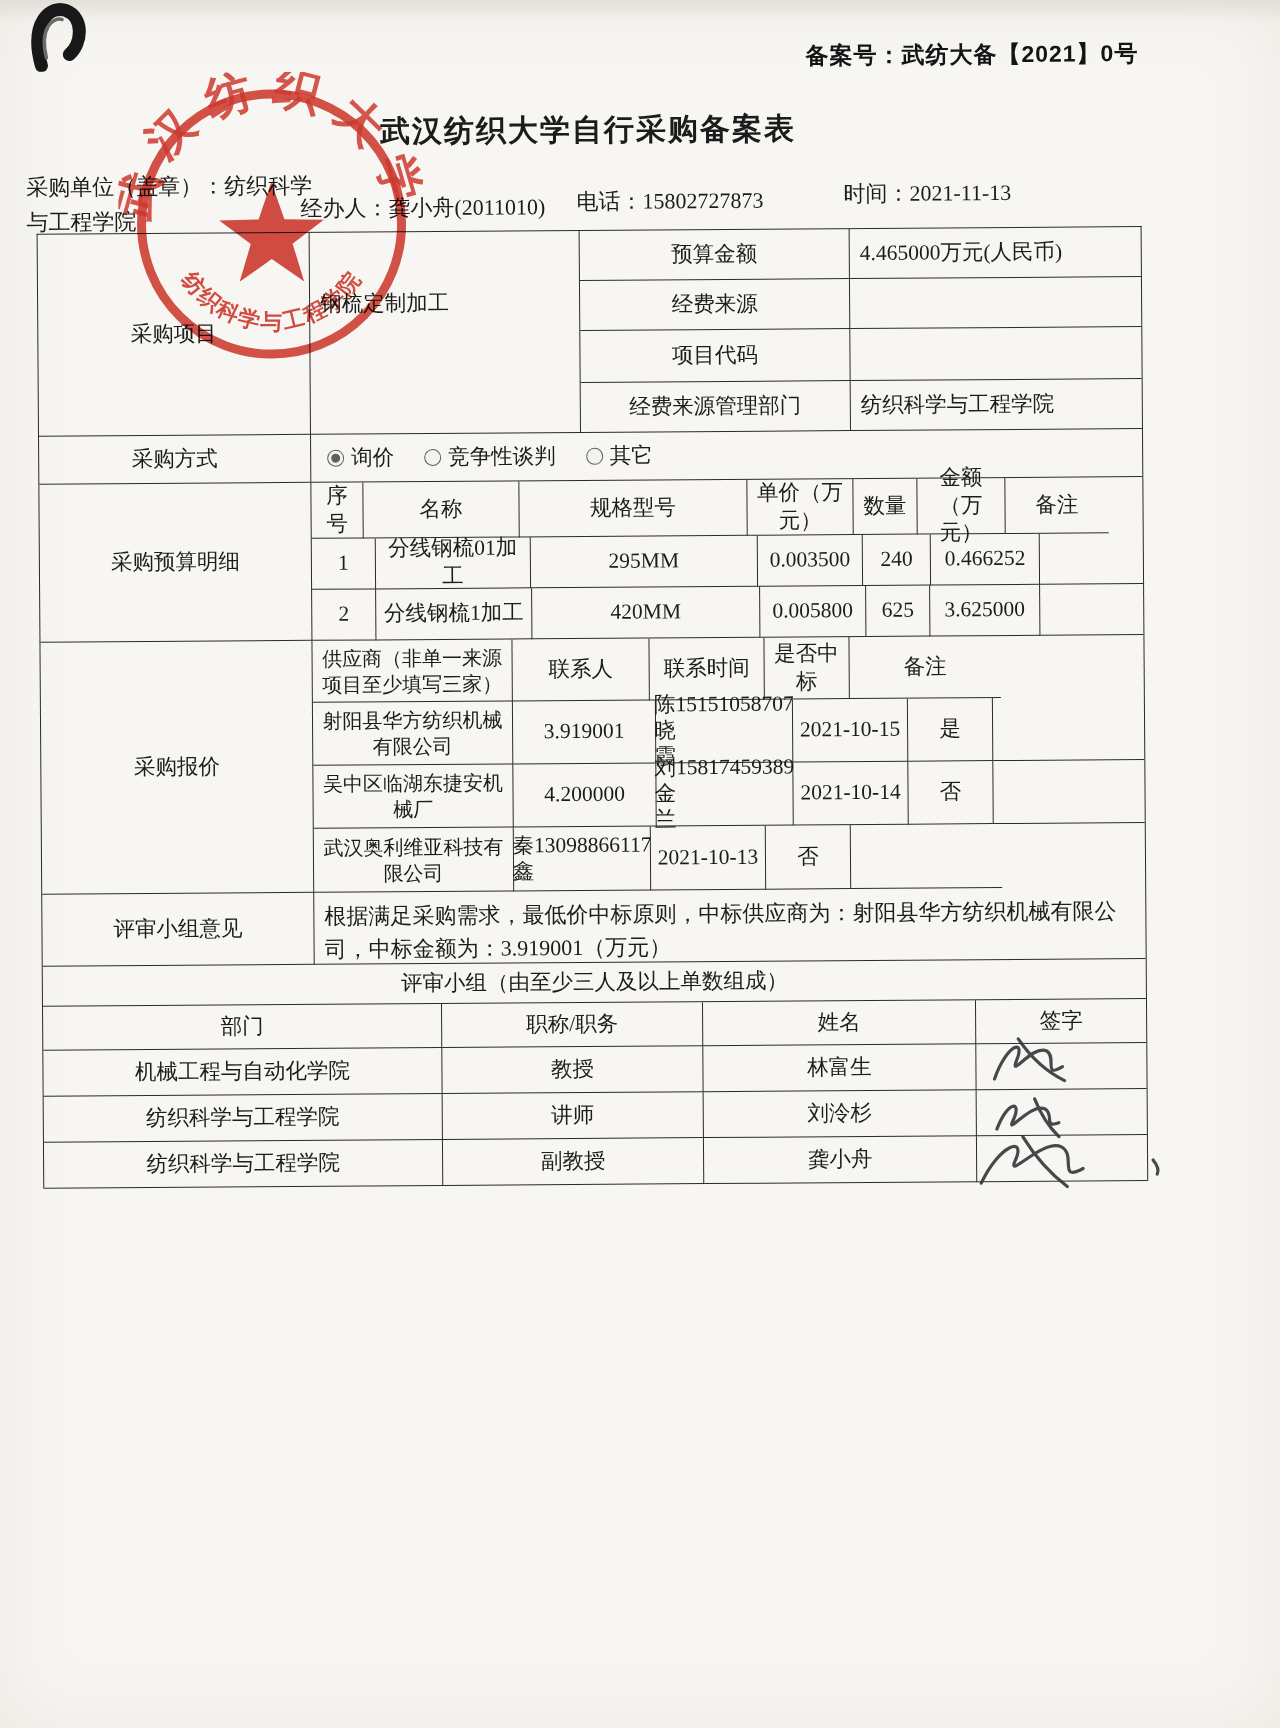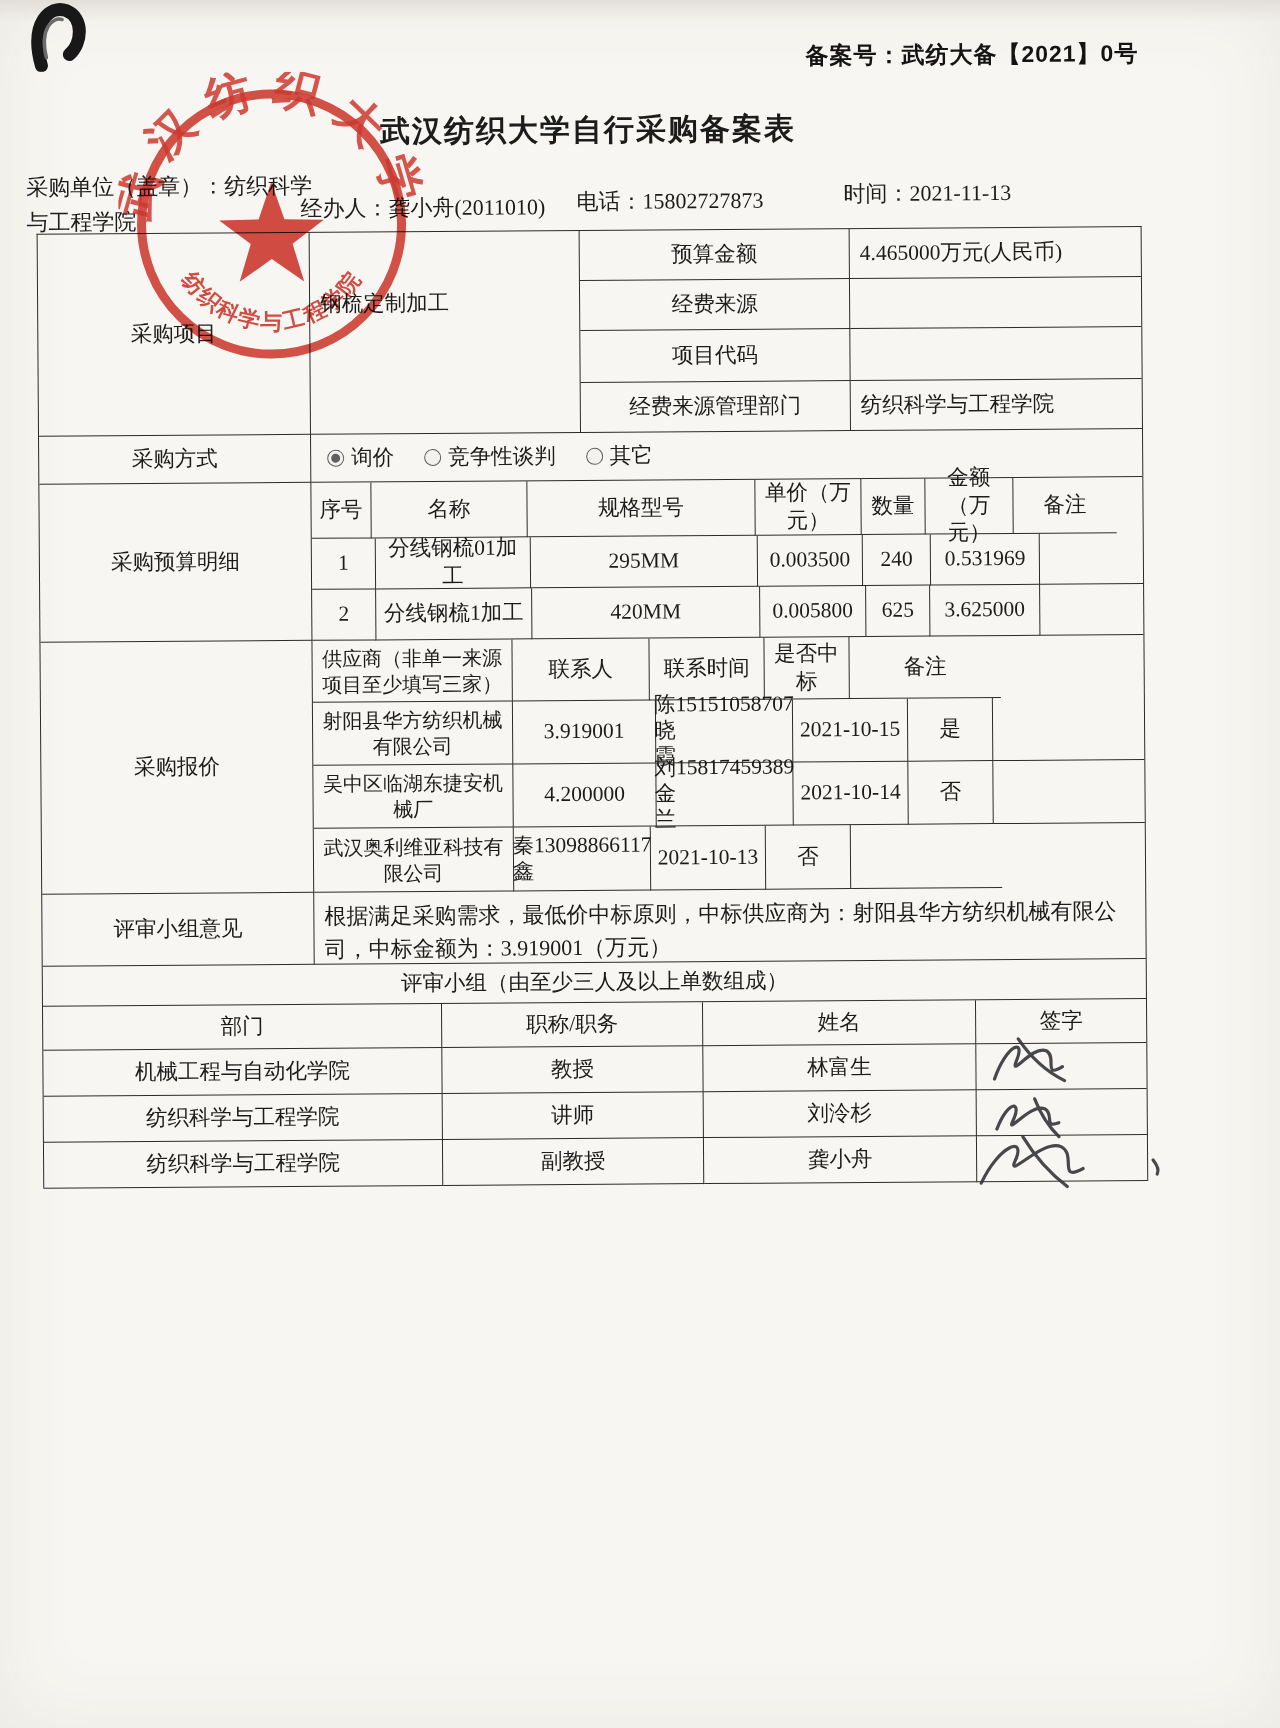--- a/index.html
+++ b/index.html
@@ -92,35 +92,35 @@
         <span class="opt"><span class="radio sel"></span><span>询价</span></span>
         <span class="opt"><span class="radio"></span><span>竞争性谈判</span></span>
         <span class="opt"><span class="radio"></span><span>其它</span></span>
       </div>
     </div>
 
     <div class="row">
       <div class="c" style="width:272px">采购预算明细</div>
       <div class="col" style="width:831px">
         <div class="row" style="height:56px">
-          <div class="c" style="width:60px">序号</div>
+          <div class="c" style="width:52px">序号</div>
           <div class="c" style="width:156px">名称</div>
           <div class="c" style="width:228px">规格型号</div>
           <div class="c" style="width:106px">单价（万元）</div>
           <div class="c" style="width:64px">数量</div>
           <div class="c" style="width:88px">金额（万元）</div>
           <div class="c noR" style="width:103px">备注</div>
         </div>
         <div class="row" style="height:51px">
           <div class="c" style="width:64px">1</div>
           <div class="c" style="width:156px">分线钢梳01加工</div>
           <div class="c" style="width:228px">295MM</div>
           <div class="c" style="width:106px">0.003500</div>
           <div class="c" style="width:68px">240</div>
-          <div class="c" style="width:110px">0.531969</div>
+          <div class="c" style="width:110px">0.466252</div>
           <div class="c noR" style="width:103px"></div>
         </div>
         <div class="row" style="height:51px">
           <div class="c" style="width:64px">2</div>
           <div class="c" style="width:156px">分线钢梳1加工</div>
           <div class="c" style="width:228px">420MM</div>
           <div class="c" style="width:106px">0.005800</div>
           <div class="c" style="width:64px">625</div>
           <div class="c" style="width:110px">3.625000</div>
           <div class="c noR" style="width:103px"></div>

